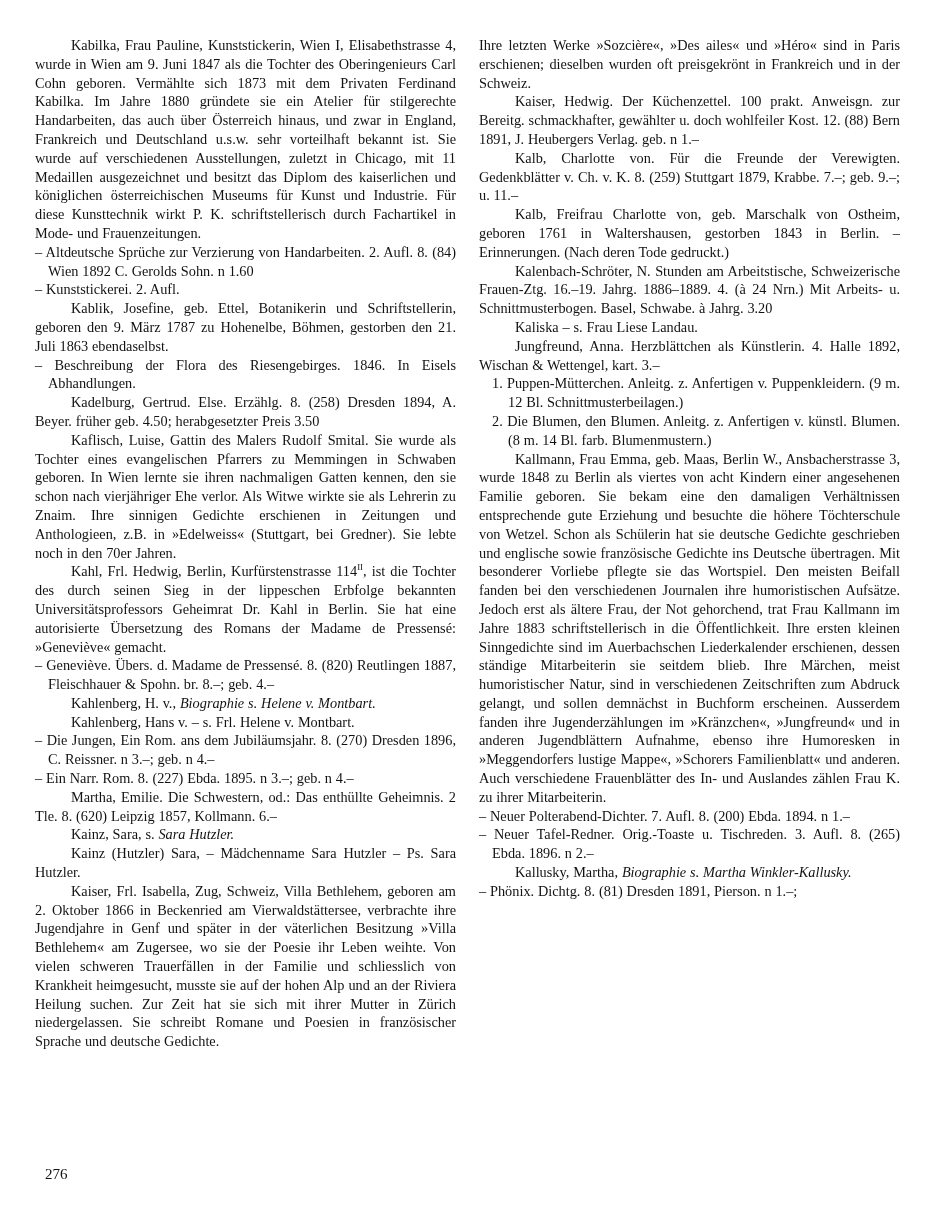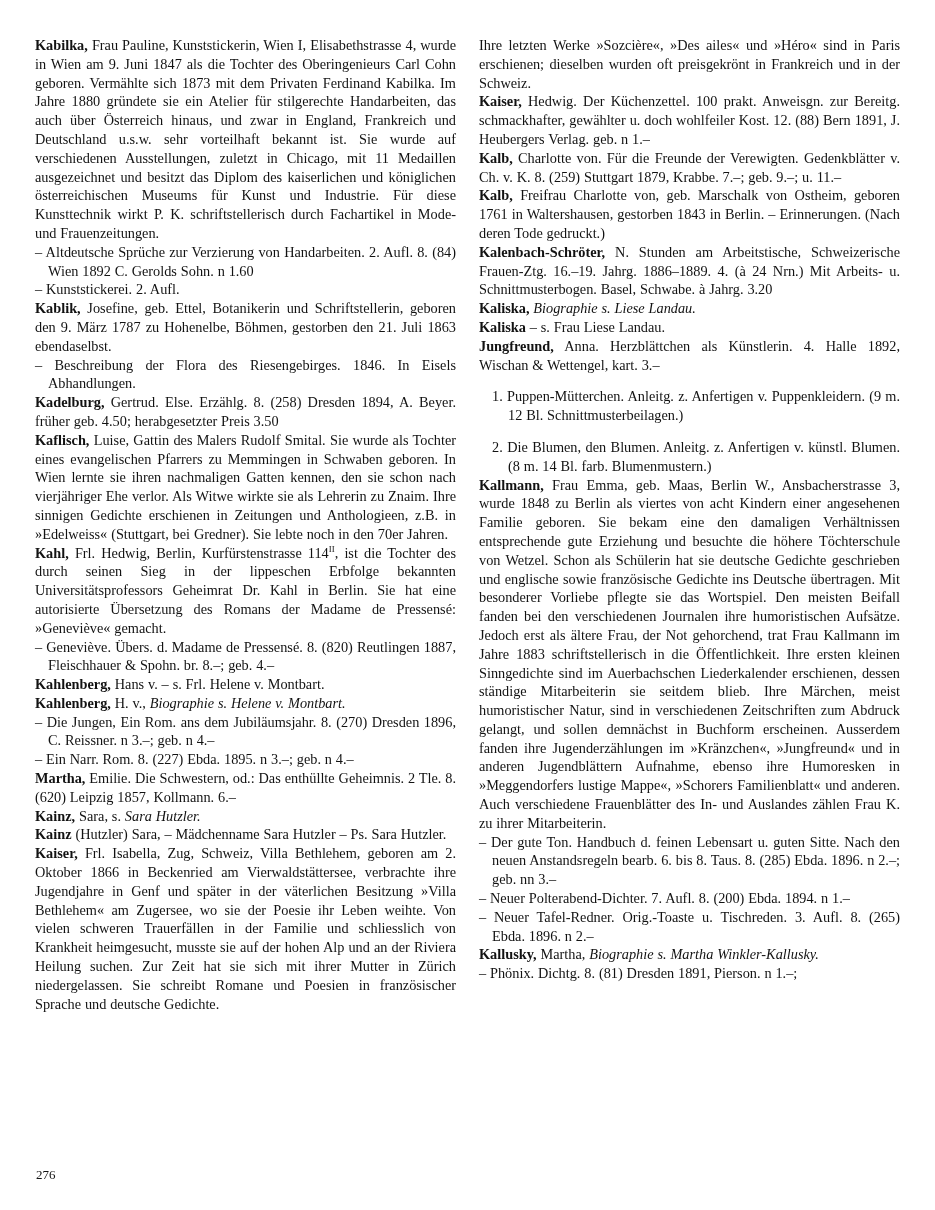--- a/index.html
+++ b/index.html
@@ -39,75 +39,72 @@
     margin: 0;
   }
   .para.item {
     padding-left: 13px;
     text-indent: -13px;
     font-family: Liberation Serif, serif;
   }
   .para.numbered {
     padding-left: 29px;
     text-indent: -16px;
-    margin-top: 13px;
   }
-  .b { font-weight: 700; }
+  .b { font-weight: 400; margin-left: 36px; }
   .i { font-style: italic; }
   sup.ss {
     font-size: 0.62em;
     line-height: 0;
     vertical-align: super;
   }
   .page-number {
     position: absolute;
-    left: 36px;
+    left: 45px;
     bottom: 30px;
-    font-size: 13px;
+    font-size: 15px;
     line-height: 11px;
     color: #121212;
   }
 </style>
 </head>
 <body>
 
 <div class="page">
   <div class="columns">
     <div class="column">
         <p class="para entry"><span class="b">Kabilka,</span><span> Frau Pauline, Kunststickerin, Wien I, Elisabethstrasse 4, wurde in Wien am 9. Juni 1847 als die Tochter des Oberingenieurs Carl Cohn geboren. Vermählte sich 1873 mit dem Privaten Ferdinand Kabilka. Im Jahre 1880 gründete sie ein Atelier für stilgerechte Handarbeiten, das auch über Österreich hinaus, und zwar in England, Frankreich und Deutschland u.s.w. sehr vorteilhaft bekannt ist. Sie wurde auf verschiedenen Ausstellungen, zuletzt in Chicago, mit 11 Medaillen ausgezeichnet und besitzt das Diplom des kaiserlichen und königlichen österreichischen Museums für Kunst und Industrie. Für diese Kunsttechnik wirkt P. K. schriftstellerisch durch Fachartikel in Mode- und Frauenzeitungen.</span></p>
         <p class="para item"><span>– Altdeutsche Sprüche zur Verzierung von Handarbeiten. 2. Aufl. 8. (84) Wien 1892 C. Gerolds Sohn. n 1.60</span></p>
         <p class="para item"><span>– Kunststickerei. 2. Aufl.</span></p>
         <p class="para entry"><span class="b">Kablik,</span><span> Josefine, geb. Ettel, Botanikerin und Schriftstellerin, geboren den 9. März 1787 zu Hohenelbe, Böhmen, gestorben den 21. Juli 1863 ebendaselbst.</span></p>
         <p class="para item"><span>– Beschreibung der Flora des Riesengebirges. 1846. In Eisels Abhandlungen.</span></p>
         <p class="para entry"><span class="b">Kadelburg,</span><span> Gertrud. Else. Erzählg. 8. (258) Dresden 1894, A. Beyer. früher geb. 4.50; herabgesetzter Preis 3.50</span></p>
         <p class="para entry"><span class="b">Kaflisch,</span><span> Luise, Gattin des Malers Rudolf Smital. Sie wurde als Tochter eines evangelischen Pfarrers zu Memmingen in Schwaben geboren. In Wien lernte sie ihren nachmaligen Gatten kennen, den sie schon nach vierjähriger Ehe verlor. Als Witwe wirkte sie als Lehrerin zu Znaim. Ihre sinnigen Gedichte erschienen in Zeitungen und Anthologieen, z.B. in »Edelweiss« (Stuttgart, bei Gredner). Sie lebte noch in den 70er Jahren.</span></p>
         <p class="para entry"><span class="b">Kahl,</span><span> Frl. Hedwig, Berlin, Kurfürstenstrasse 114</span><sup class="ss">II</sup><span>, ist die Tochter des durch seinen Sieg in der lippeschen Erbfolge bekannten Universitätsprofessors Geheimrat Dr. Kahl in Berlin. Sie hat eine autorisierte Übersetzung des Romans der Madame de Pressensé: »Geneviève« gemacht.</span></p>
         <p class="para item"><span>– Geneviève. Übers. d. Madame de Pressensé. 8. (820) Reutlingen 1887, Fleischhauer &amp; Spohn. br. 8.–; geb. 4.–</span></p>
+        <p class="para entry"><span class="b">Kahlenberg,</span><span> H. v., </span><span class="i">Biographie s. Helene v. Montbart.</span></p>
         <p class="para entry"><span class="b">Kahlenberg,</span><span> Hans v. – s. Frl. Helene v. Montbart.</span></p>
-        <p class="para entry"><span class="b">Kahlenberg,</span><span> H. v., </span><span class="i">Biographie s. Helene v. Montbart.</span></p>
         <p class="para item"><span>– Die Jungen, Ein Rom. ans dem Jubiläumsjahr. 8. (270) Dresden 1896, C. Reissner. n 3.–; geb. n 4.–</span></p>
         <p class="para item"><span>– Ein Narr. Rom. 8. (227) Ebda. 1895. n 3.–; geb. n 4.–</span></p>
         <p class="para entry"><span class="b">Martha,</span><span> Emilie. Die Schwestern, od.: Das enthüllte Geheimnis. 2 Tle. 8. (620) Leipzig 1857, Kollmann. 6.–</span></p>
         <p class="para entry"><span class="b">Kainz,</span><span> Sara, s. </span><span class="i">Sara Hutzler.</span></p>
         <p class="para entry"><span class="b">Kainz</span><span> (Hutzler) Sara, – Mädchenname Sara Hutzler – Ps. Sara Hutzler.</span></p>
         <p class="para entry"><span class="b">Kaiser,</span><span> Frl. Isabella, Zug, Schweiz, Villa Bethlehem, geboren am 2. Oktober 1866 in Beckenried am Vierwaldstättersee, verbrachte ihre Jugendjahre in Genf und später in der väterlichen Besitzung »Villa Bethlehem« am Zugersee, wo sie der Poesie ihr Leben weihte. Von vielen schweren Trauerfällen in der Familie und schliesslich von Krankheit heimgesucht, musste sie auf der hohen Alp und an der Riviera Heilung suchen. Zur Zeit hat sie sich mit ihrer Mutter in Zürich niedergelassen. Sie schreibt Romane und Poesien in französischer Sprache und deutsche Gedichte.</span></p>
       </div>
     <div class="column">
         <p class="para cont"><span>Ihre letzten Werke »Sozcière«, »Des ailes« und »Héro« sind in Paris erschienen; dieselben wurden oft preisgekrönt in Frankreich und in der Schweiz.</span></p>
         <p class="para entry"><span class="b">Kaiser,</span><span> Hedwig. Der Küchenzettel. 100 prakt. Anweisgn. zur Bereitg. schmackhafter, gewählter u. doch wohlfeiler Kost. 12. (88) Bern 1891, J. Heubergers Verlag. geb. n 1.–</span></p>
         <p class="para entry"><span class="b">Kalb,</span><span> Charlotte von. Für die Freunde der Verewigten. Gedenkblätter v. Ch. v. K. 8. (259) Stuttgart 1879, Krabbe. 7.–; geb. 9.–; u. 11.–</span></p>
         <p class="para entry"><span class="b">Kalb,</span><span> Freifrau Charlotte von, geb. Marschalk von Ostheim, geboren 1761 in Waltershausen, gestorben 1843 in Berlin. – Erinnerungen. (Nach deren Tode gedruckt.)</span></p>
         <p class="para entry"><span class="b">Kalenbach-Schröter,</span><span> N. Stunden am Arbeitstische, Schweizerische Frauen-Ztg. 16.–19. Jahrg. 1886–1889. 4. (à 24 Nrn.) Mit Arbeits- u. Schnittmusterbogen. Basel, Schwabe. à Jahrg. 3.20</span></p>
-        <p class="para entry"><span class="b">Kaliska,</span><span> </span><span class="i">Biographie s. Liese Landau.</span></p>
         <p class="para entry"><span class="b">Kaliska</span><span> – s. Frau Liese Landau.</span></p>
         <p class="para entry"><span class="b">Jungfreund,</span><span> Anna. Herzblättchen als Künstlerin. 4. Halle 1892, Wischan &amp; Wettengel, kart. 3.–</span></p>
         <p class="para numbered"><span>1. Puppen-Mütterchen. Anleitg. z. Anfertigen v. Puppenkleidern. (9 m. 12 Bl. Schnittmusterbeilagen.)</span></p>
         <p class="para numbered"><span>2. Die Blumen, den Blumen. Anleitg. z. Anfertigen v. künstl. Blumen. (8 m. 14 Bl. farb. Blumenmustern.)</span></p>
         <p class="para entry"><span class="b">Kallmann,</span><span> Frau Emma, geb. Maas, Berlin W., Ansbacherstrasse 3, wurde 1848 zu Berlin als viertes von acht Kindern einer angesehenen Familie geboren. Sie bekam eine den damaligen Verhältnissen entsprechende gute Erziehung und besuchte die höhere Töchterschule von Wetzel. Schon als Schülerin hat sie deutsche Gedichte geschrieben und englische sowie französische Gedichte ins Deutsche übertragen. Mit besonderer Vorliebe pflegte sie das Wortspiel. Den meisten Beifall fanden bei den verschiedenen Journalen ihre humoristischen Aufsätze. Jedoch erst als ältere Frau, der Not gehorchend, trat Frau Kallmann im Jahre 1883 schriftstellerisch in die Öffentlichkeit. Ihre ersten kleinen Sinngedichte sind im Auerbachschen Liederkalender erschienen, dessen ständige Mitarbeiterin sie seitdem blieb. Ihre Märchen, meist humoristischer Natur, sind in verschiedenen Zeitschriften zum Abdruck gelangt, und sollen demnächst in Buchform erscheinen. Ausserdem fanden ihre Jugenderzählungen im »Kränzchen«, »Jungfreund« und in anderen Jugendblättern Aufnahme, ebenso ihre Humoresken in »Meggendorfers lustige Mappe«, »Schorers Familienblatt« und anderen. Auch verschiedene Frauenblätter des In- und Auslandes zählen Frau K. zu ihrer Mitarbeiterin.</span></p>
-        <p class="para item"><span>– Der gute Ton. Handbuch d. feinen Lebensart u. guten Sitte. Nach den neuen Anstandsregeln bearb. 6. bis 8. Taus. 8. (285) Ebda. 1896. n 2.–; geb. nn 3.–</span></p>
         <p class="para item"><span>– Neuer Polterabend-Dichter. 7. Aufl. 8. (200) Ebda. 1894. n 1.–</span></p>
         <p class="para item"><span>– Neuer Tafel-Redner. Orig.-Toaste u. Tischreden. 3. Aufl. 8. (265) Ebda. 1896. n 2.–</span></p>
         <p class="para entry"><span class="b">Kallusky,</span><span> Martha, </span><span class="i">Biographie s. Martha Winkler-Kallusky.</span></p>
         <p class="para item"><span>– Phönix. Dichtg. 8. (81) Dresden 1891, Pierson. n 1.–;</span></p>
       </div>
   </div>
   <div class="page-number">276</div>
 </div>
 
 </body></html>

